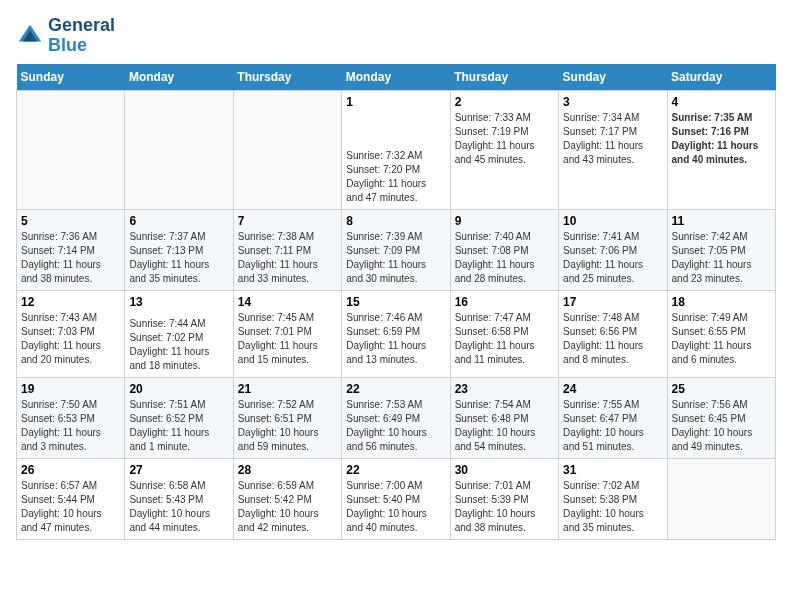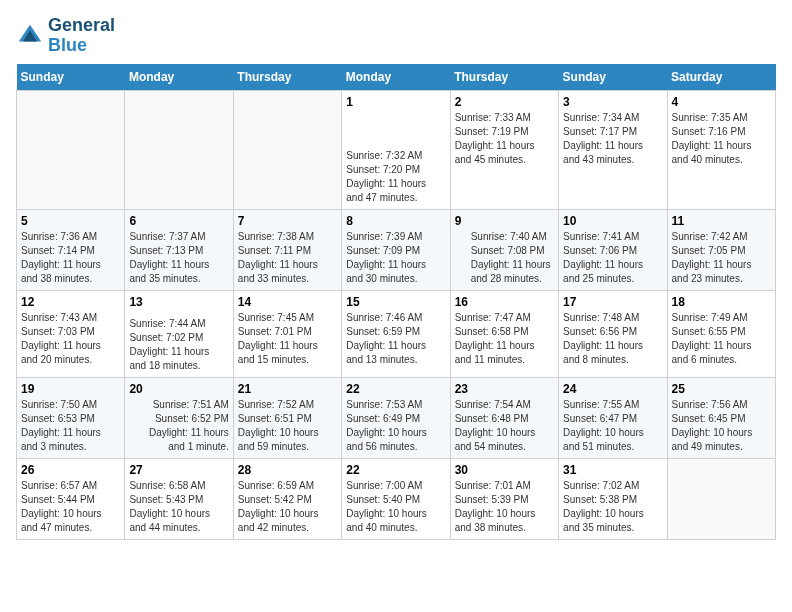--- a/index.html
+++ b/index.html
@@ -142,21 +142,21 @@
         </td>
         <td>
           <span class="day-num">3</span>
           <div class="day-info" style="white-space: pre-line;">Sunrise: 7:34 AM
 Sunset: 7:17 PM
 Daylight: 11 hours
 and 43 minutes.</div>
         </td>
         <td>
           <span class="day-num">4</span>
-          <div class="day-info" style="white-space: pre-line;">Sunrise: 7:35 AM
+          <div class="day-info" style="white-space: pre-line; font-weight: bold;">Sunrise: 7:35 AM
 Sunset: 7:16 PM
 Daylight: 11 hours
 and 40 minutes.</div>
         </td>
       </tr>
       <tr>
         <td>
           <span class="day-num">5</span>
           <div class="day-info" style="white-space: pre-line;">Sunrise: 7:36 AM
 Sunset: 7:14 PM
@@ -179,21 +179,21 @@
         </td>
         <td>
           <span class="day-num">8</span>
           <div class="day-info" style="white-space: pre-line;">Sunrise: 7:39 AM
 Sunset: 7:09 PM
 Daylight: 11 hours
 and 30 minutes.</div>
         </td>
         <td>
           <span class="day-num">9</span>
-          <div class="day-info" style="white-space: pre-line; margin-left: 16px;">Sunrise: 7:40 AM
+          <div class="day-info" style="white-space: pre-line;">Sunrise: 7:40 AM
 Sunset: 7:08 PM
 Daylight: 11 hours
 and 28 minutes.</div>
         </td>
         <td>
           <span class="day-num">10</span>
           <div class="day-info" style="white-space: pre-line;">Sunrise: 7:41 AM
 Sunset: 7:06 PM
 Daylight: 11 hours
 and 25 minutes.</div>
@@ -260,21 +260,21 @@
       <tr>
         <td>
           <span class="day-num">19</span>
           <div class="day-info" style="white-space: pre-line;">Sunrise: 7:50 AM
 Sunset: 6:53 PM
 Daylight: 11 hours
 and 3 minutes.</div>
         </td>
         <td>
           <span class="day-num">20</span>
-          <div class="day-info" style="white-space: pre-line; text-align: right;">Sunrise: 7:51 AM
+          <div class="day-info" style="white-space: pre-line;">Sunrise: 7:51 AM
 Sunset: 6:52 PM
 Daylight: 11 hours
 and 1 minute.</div>
         </td>
         <td>
           <span class="day-num">21</span>
           <div class="day-info" style="white-space: pre-line;">Sunrise: 7:52 AM
 Sunset: 6:51 PM
 Daylight: 10 hours
 and 59 minutes.</div>

